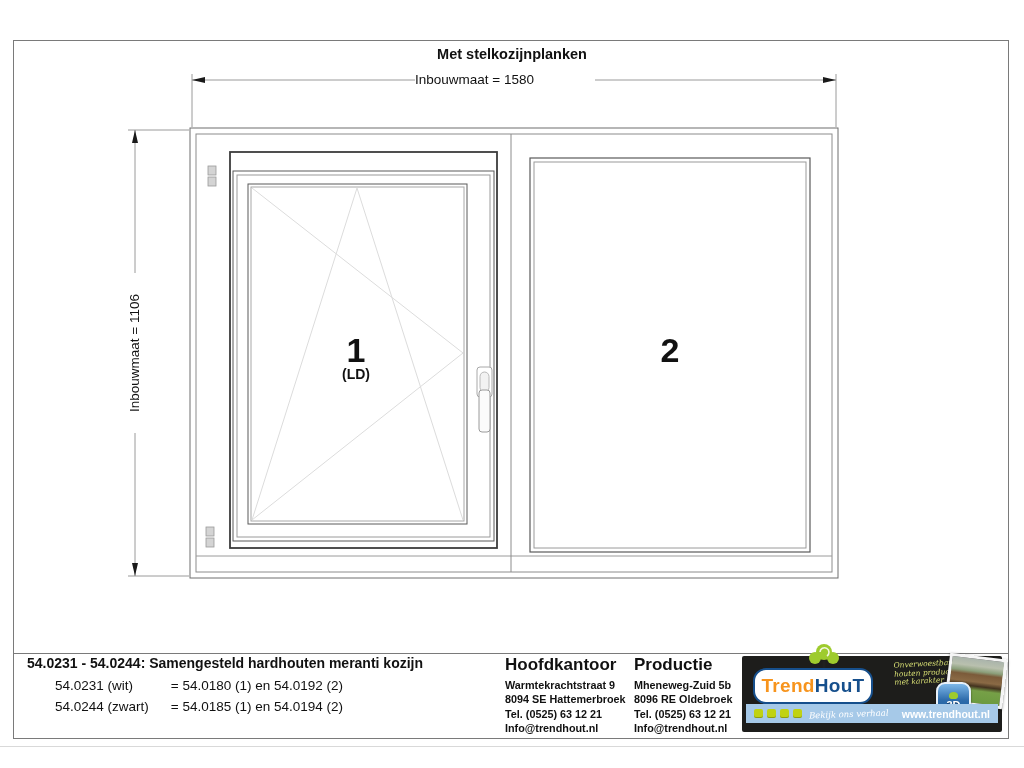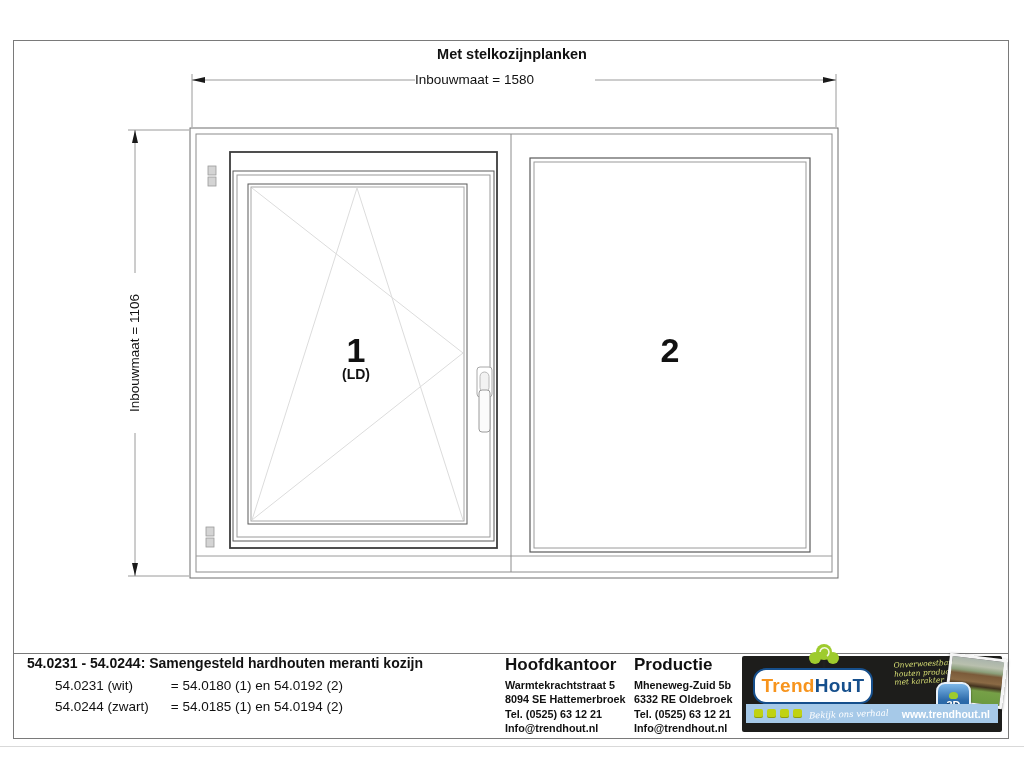--- a/index.html
+++ b/index.html
@@ -157,30 +157,30 @@
       <span>= 54.0180 (1) en 54.0192 (2)</span>
     </div>
     <div class="tb-row">
       <span class="tb-code">54.0244 (zwart)</span>
       <span>= 54.0185 (1) en 54.0194 (2)</span>
     </div>
   </div>
 
   <div class="addr-col hk">
     <div class="addr-head">Hoofdkantoor</div>
-    <div class="addr-line">Warmtekrachtstraat 5</div>
+    <div class="addr-line">Warmtekrachtstraat 9</div>
     <div class="addr-line">8094 SE Hattemerbroek</div>
     <div class="addr-line">Tel. (0525) 63 12 21</div>
     <div class="addr-line">Info@trendhout.nl</div>
   </div>
 
   <div class="addr-col pr">
     <div class="addr-head">Productie</div>
     <div class="addr-line">Mheneweg-Zuid 5b</div>
-    <div class="addr-line">6332 RE Oldebroek</div>
+    <div class="addr-line">8096 RE Oldebroek</div>
     <div class="addr-line">Tel. (0525) 63 12 21</div>
     <div class="addr-line">Info@trendhout.nl</div>
   </div>
 
   <div class="logo-block">
     <svg class="logo-tree" width="44" height="28" viewBox="0 0 44 28">
       <circle cx="22" cy="9" r="8" fill="#9ecb2d"></circle>
       <circle cx="13" cy="15" r="6" fill="#9ecb2d"></circle>
       <circle cx="31" cy="15" r="6" fill="#9ecb2d"></circle>
       <path d="M18 9 a4.5 4.5 0 1 1 7 4" fill="none" stroke="#f2f7df" stroke-width="1.6"></path>

